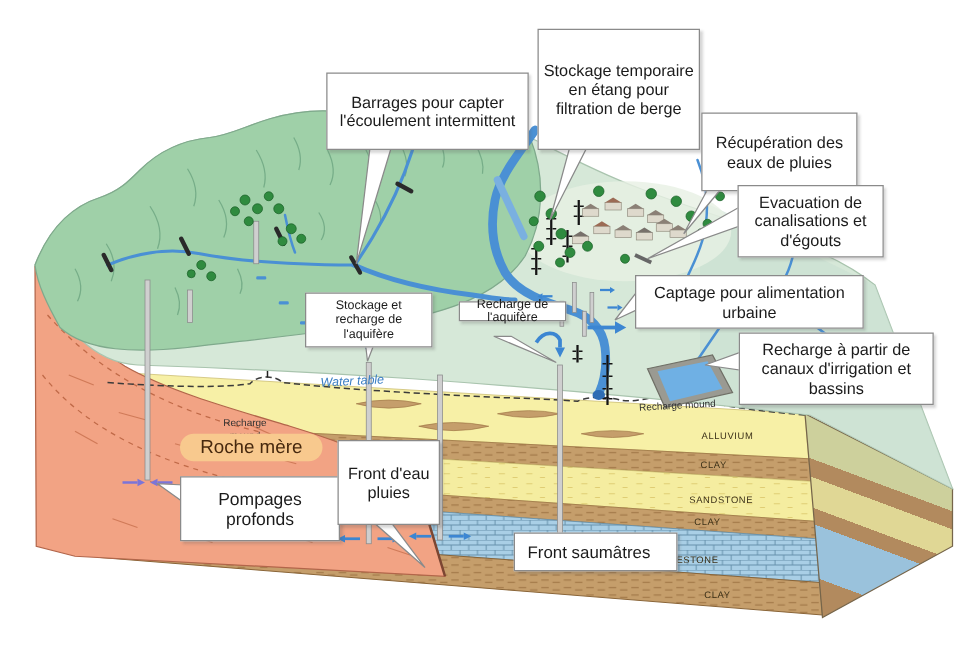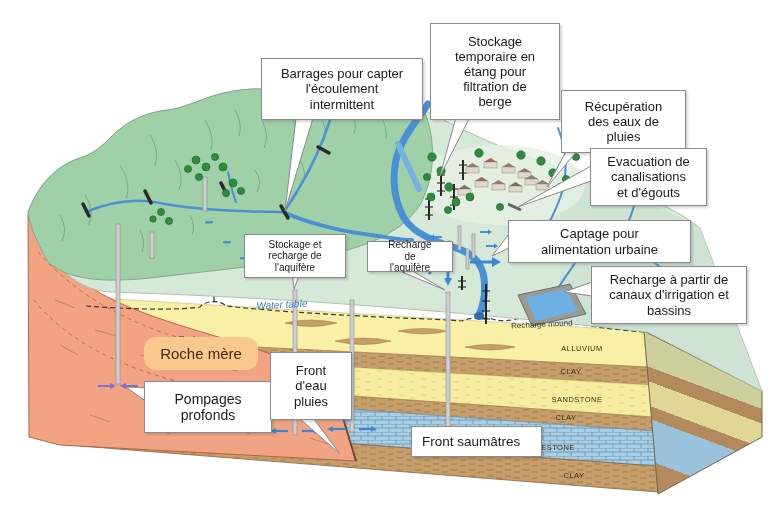--- a/index.html
+++ b/index.html
@@ -1,21 +1,21 @@
 <!DOCTYPE html>
 <html><head>
 <meta charset="utf-8">
 <style>
   html,body{margin:0;padding:0;background:#fff;}
   #stage{position:relative;width:780px;height:516px;background:#fff;overflow:hidden;
          font-family:"Liberation Sans",sans-serif;}
   #scene{position:absolute;left:0;top:0;}
   .co{position:absolute;background:#fff;border:1px solid #8a8a8a;display:flex;
       align-items:center;justify-content:center;text-align:center;
-      font-size:13px;line-height:1.16;color:#1b1b1b;padding:2px 16px;box-sizing:border-box;
+      font-size:13px;line-height:1.16;color:#1b1b1b;padding:2px 4px;box-sizing:border-box;
       box-shadow:2px 2px 2px rgba(90,90,90,.25);}
   .co.small{font-size:10px;line-height:1.15;}
   .co.plain-left{justify-content:flex-start;text-align:left;padding-left:10px;font-size:13.5px;}
   #roche{background:#f8c98e;border:none;box-shadow:none;color:#46280e;font-size:15px;}
   svg text{font-family:"Liberation Sans",sans-serif;}
   .layerlbl{font-size:7.5px;letter-spacing:.5px;fill:#3c3118;}
   .tinylbl{font-size:8px;fill:#333;}
   .wtlbl{font-size:10px;font-style:italic;fill:#3b7fc4;}
 </style>
 </head>
@@ -357,19 +357,19 @@
   </g>
 </svg>
 
 <div class="co" style="left:261px;top:58px;width:162px;height:62px;">Barrages pour capter l'écoulement intermittent</div>
 <div class="co" style="left:430px;top:23px;width:130px;height:97px;">Stockage temporaire en étang pour filtration de berge</div>
 <div class="co" style="left:561px;top:90px;width:125px;height:63px;">Récupération des eaux de pluies</div>
 <div class="co" style="left:590px;top:148px;width:117px;height:58px;">Evacuation de canalisations et d'égouts</div>
 <div class="co" style="left:508px;top:220px;width:183px;height:43px;">Captage pour alimentation urbaine</div>
 <div class="co" style="left:591px;top:266px;width:156px;height:58px;">Recharge à partir de canaux d'irrigation et bassins</div>
 <div class="co small" style="left:244px;top:234px;width:102px;height:44px;">Stockage et recharge de l'aquifère</div>
-<div class="co small" style="left:367px;top:241px;width:86px;height:31px;">Recharge de l'aquifère</div>
-<div class="co" id="roche" style="left:144px;top:337px;width:114px;height:33px;border-radius:12px;">Roche mère</div>
+<div class="co small" style="left:367px;top:241px;width:86px;height:16px;">Recharge de l'aquifère</div>
+<div class="co" id="roche" style="left:144px;top:347px;width:114px;height:22px;border-radius:12px;">Roche mère</div>
 <div class="co" style="left:144px;top:381px;width:128px;height:52px;font-size:14px;">Pompages profonds</div>
 <div class="co" style="left:270px;top:352px;width:82px;height:68px;">Front d'eau pluies</div>
 <div class="co plain-left" style="left:411px;top:426px;width:131px;height:31px;">Front saumâtres</div>
 
 </div>
 
 </body></html>

